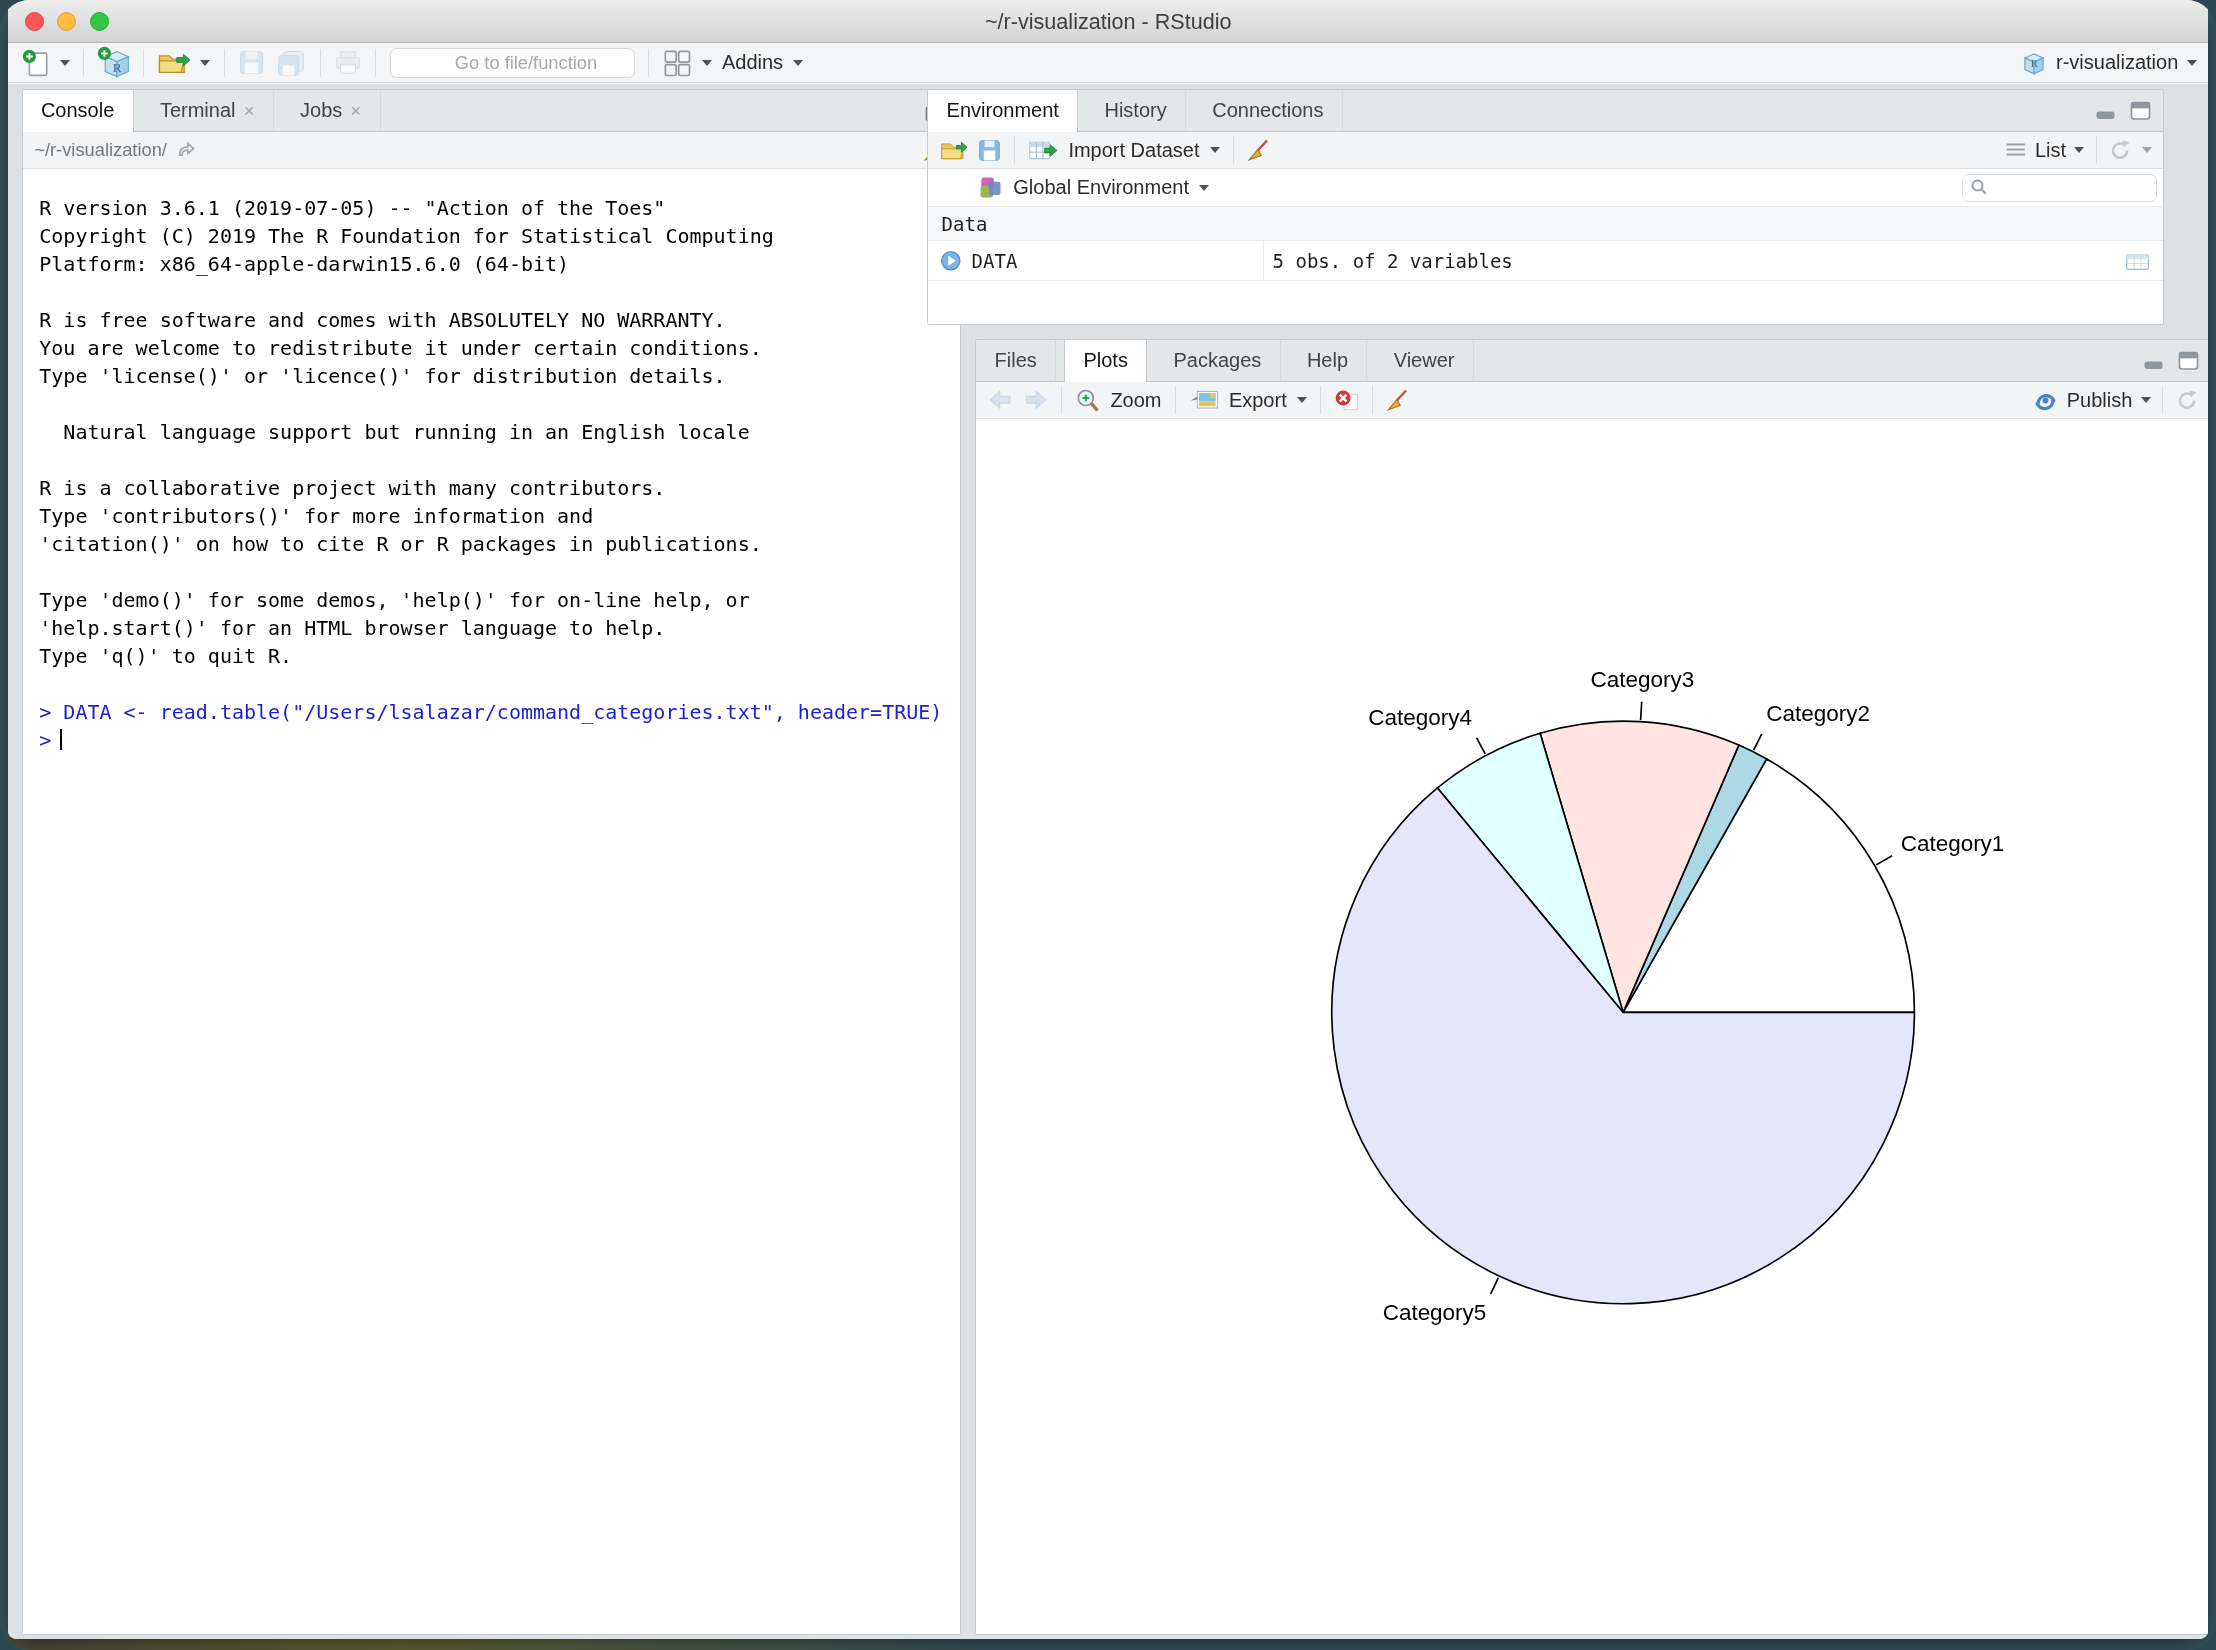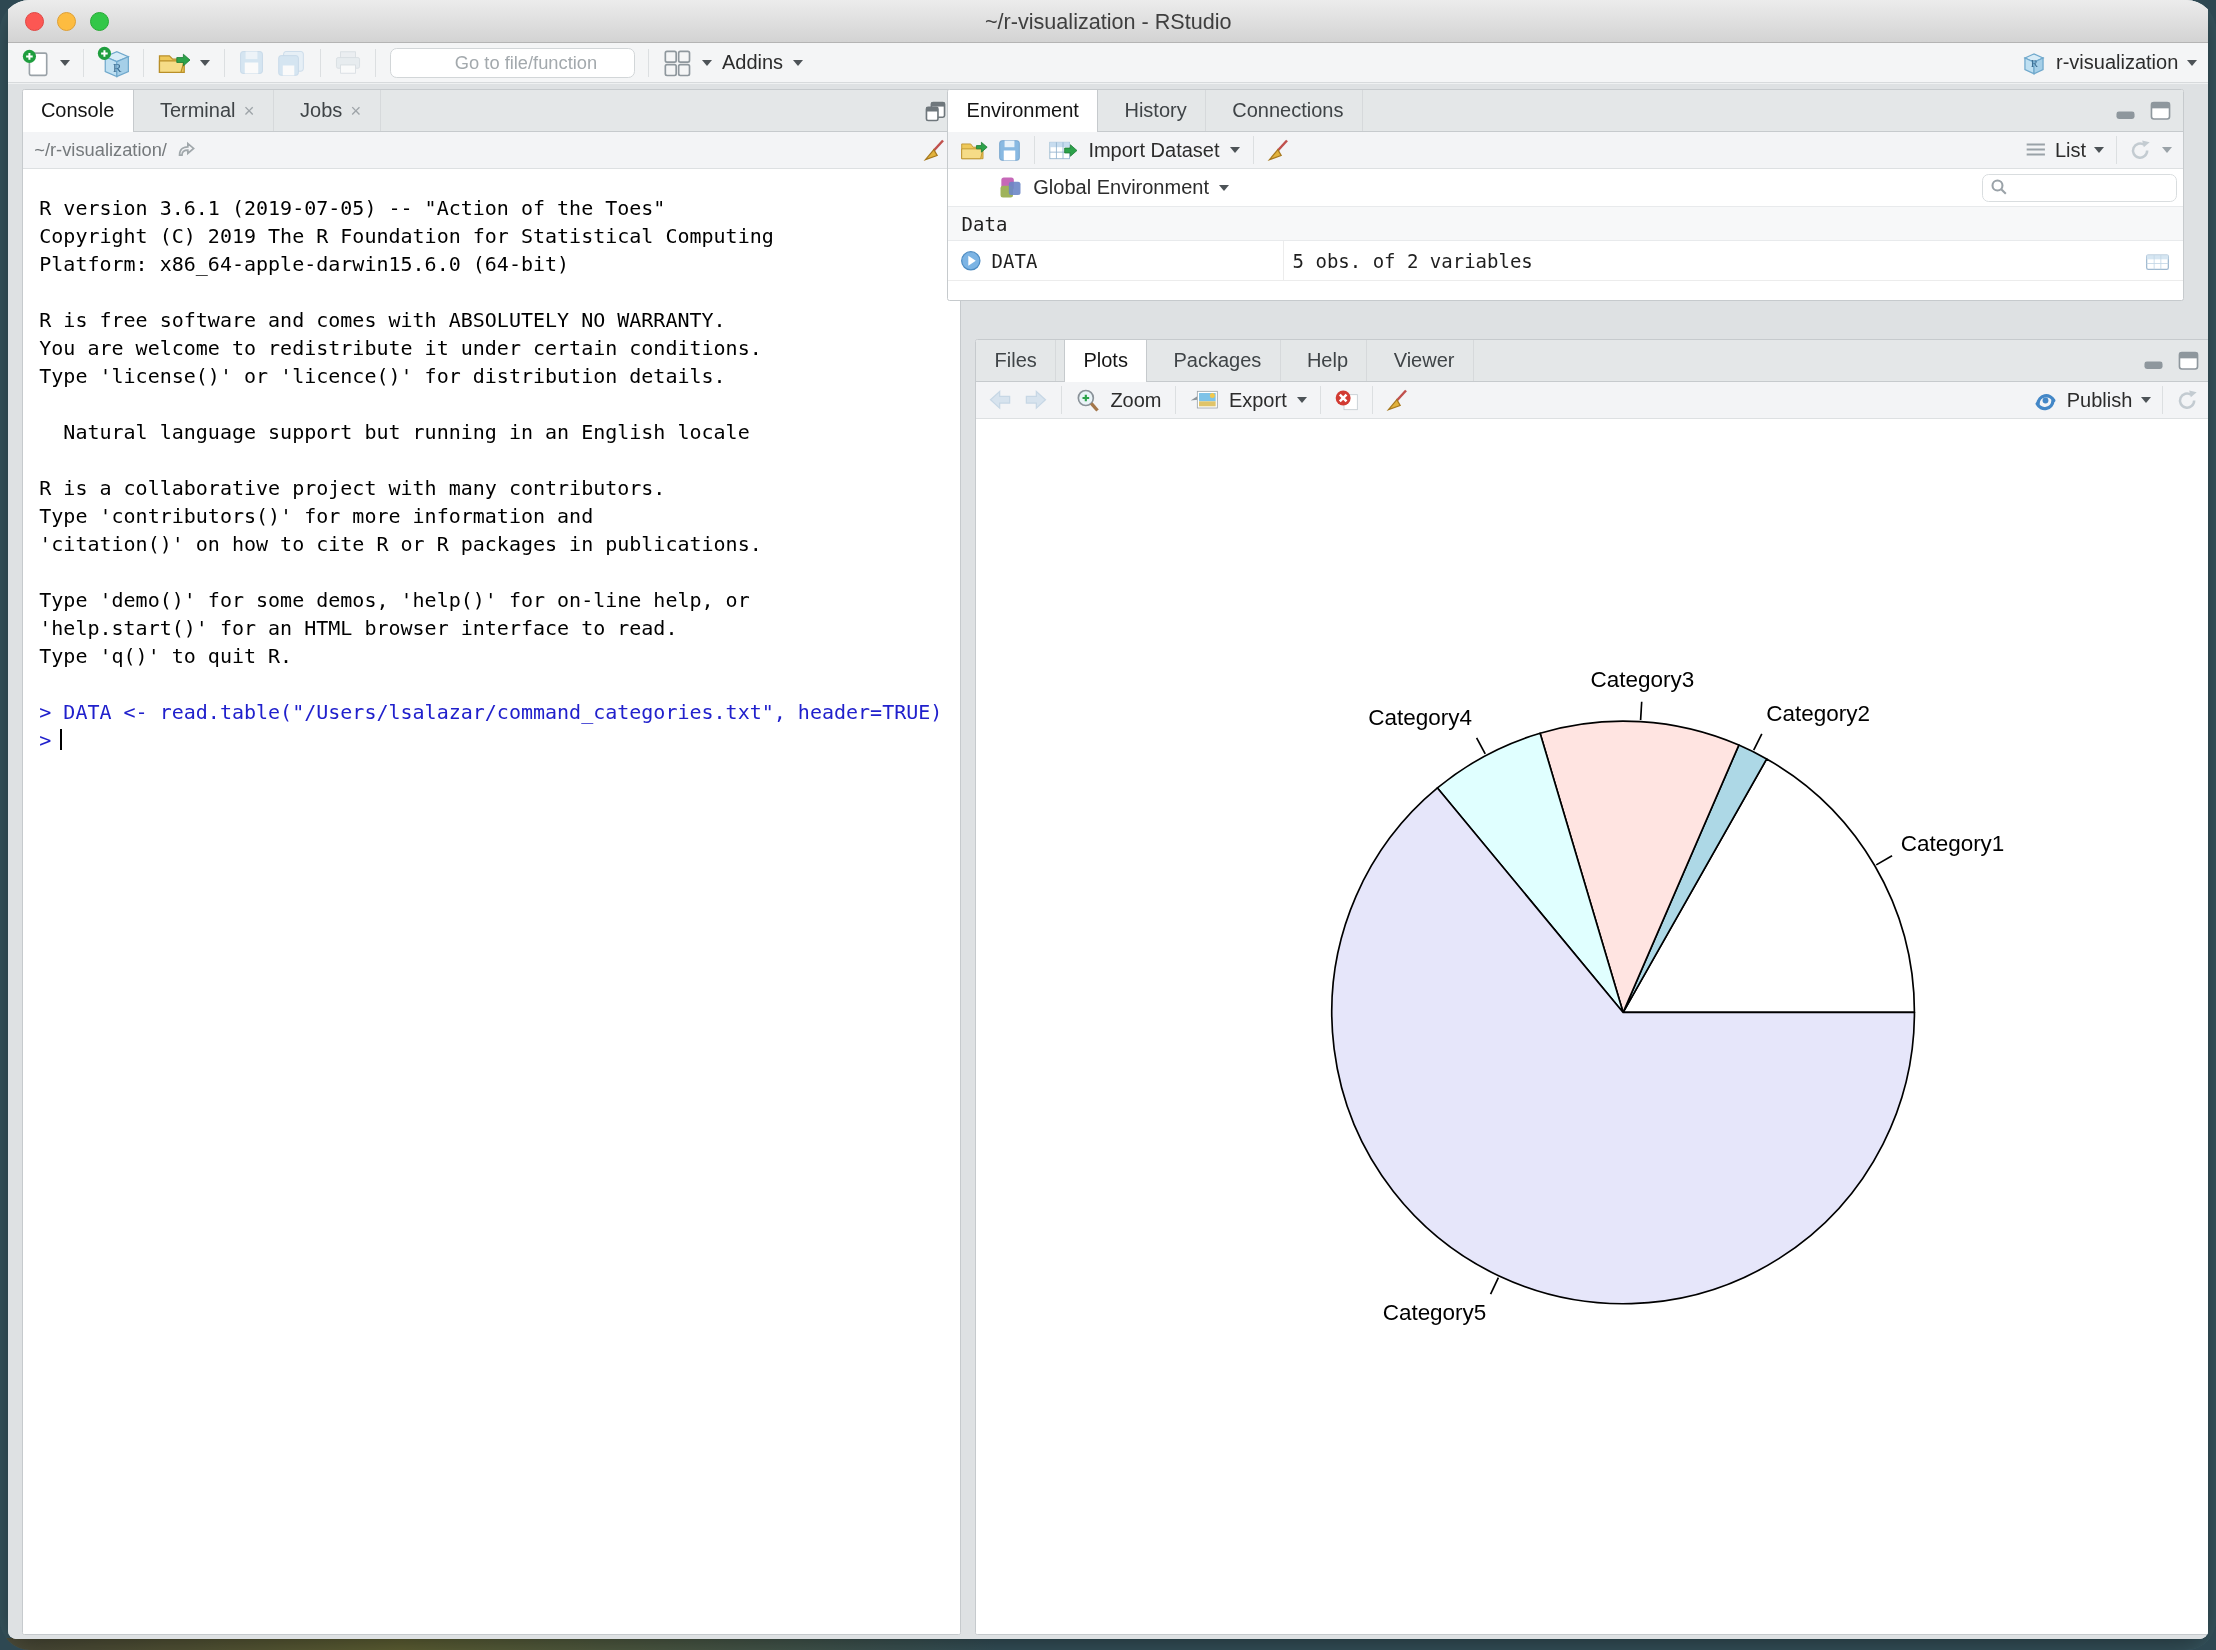--- a/index.html
+++ b/index.html
@@ -35,21 +35,21 @@
                   font-family:"Liberation Sans",sans-serif; color:#444; background:transparent;margin-left:46px; }
   .gofile input::placeholder { color:#a3a9ad; }
   .tool-label { font-size:20px; color:#2c2c2c; }
   .proj-btn { position:absolute; right:11.7px; display:flex; align-items:center; gap:8.3px; }
 
   
   .main { position:absolute; left:0; top:84px; right:0; bottom:0; background:#dee1e3; }
   .pane { position:absolute; background:#fff; border:0.8px solid #c6cacd; border-radius:2.5px;
           display:flex; flex-direction:column; overflow:hidden; }
   .pane-console { left:13.3px;  top:5px; width:939px; height:1546px; }
-  .pane-env     { left:939px; top:5px; width:1237px; height:212px; }
+  .pane-env     { left:919px; top:5px; width:1237px; height:236px; }
   .pane-plots   { left:967px; top:255px; width:1237px; height:1296px; }
 
   .tabbar { position:relative; display:flex; align-items:flex-end; height:42px;
             background:#e4e7e8; border-bottom:0.8px solid #c6cacd; flex:none;gap:8px; }
   .tab { display:flex; align-items:center; gap:8.3px; height:41px; padding:0 18.3px;
          font-size:20px; color:#3f4447; border-right:0.8px solid #d6d9db; }
   .tab.active { background:#fff; color:#141414; border-right:0.8px solid #c6cacd;
                 border-left:0.8px solid #c6cacd; margin-bottom:-0.8px; height:42px; }
   .tab.active:first-child { border-left:none; }
   .tab .x { color:#9ea4a8; font-size:18.3px; }
@@ -238,21 +238,21 @@
             <div class="cline">You are welcome to redistribute it under certain conditions.</div>
             <div class="cline">Type 'license()' or 'licence()' for distribution details.</div>
             <div class="cline"> </div>
             <div class="cline">  Natural language support but running in an English locale</div>
             <div class="cline"> </div>
             <div class="cline">R is a collaborative project with many contributors.</div>
             <div class="cline">Type 'contributors()' for more information and</div>
             <div class="cline">'citation()' on how to cite R or R packages in publications.</div>
             <div class="cline"> </div>
             <div class="cline">Type 'demo()' for some demos, 'help()' for on-line help, or</div>
-            <div class="cline">'help.start()' for an HTML browser interface to read.</div>
+            <div class="cline">'help.start()' for an HTML browser language to help.</div>
             <div class="cline">Type 'q()' to quit R.</div>
             <div class="cline"> </div>
             <div class="cline cmd">&gt; DATA &lt;- read.table("/Users/lsalazar/command_categories.txt", header=TRUE)</div>
             <div class="cline cmd">&gt;<span class="cursor"></span></div>
           </div>
     </div>
 
     <div class="pane pane-env">
       <div class="tabbar">
         <div class="tab active">

